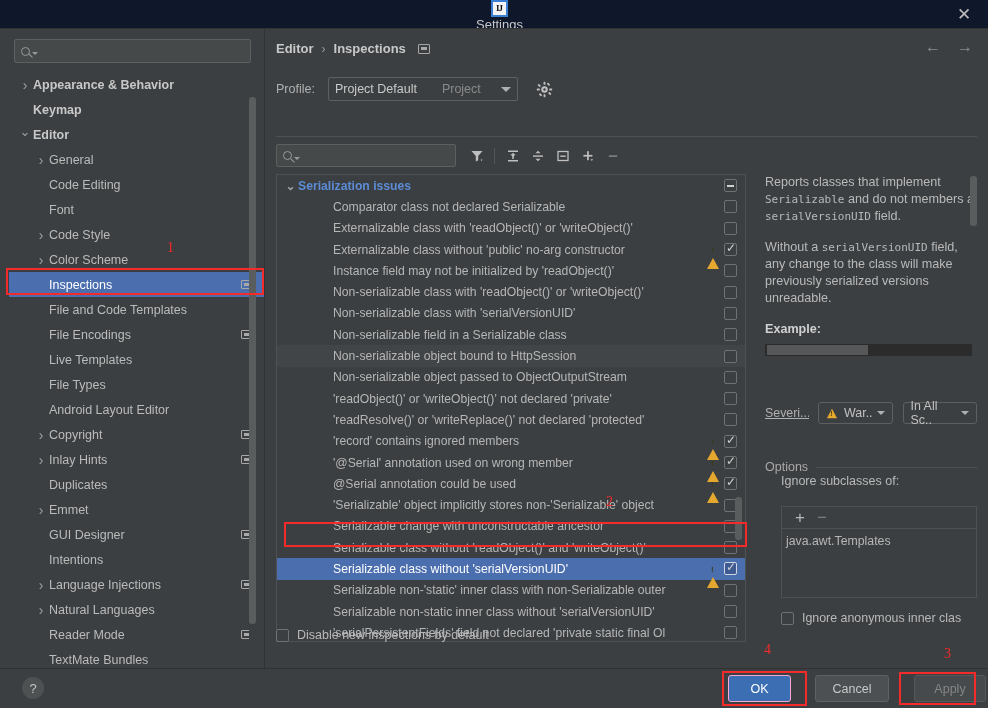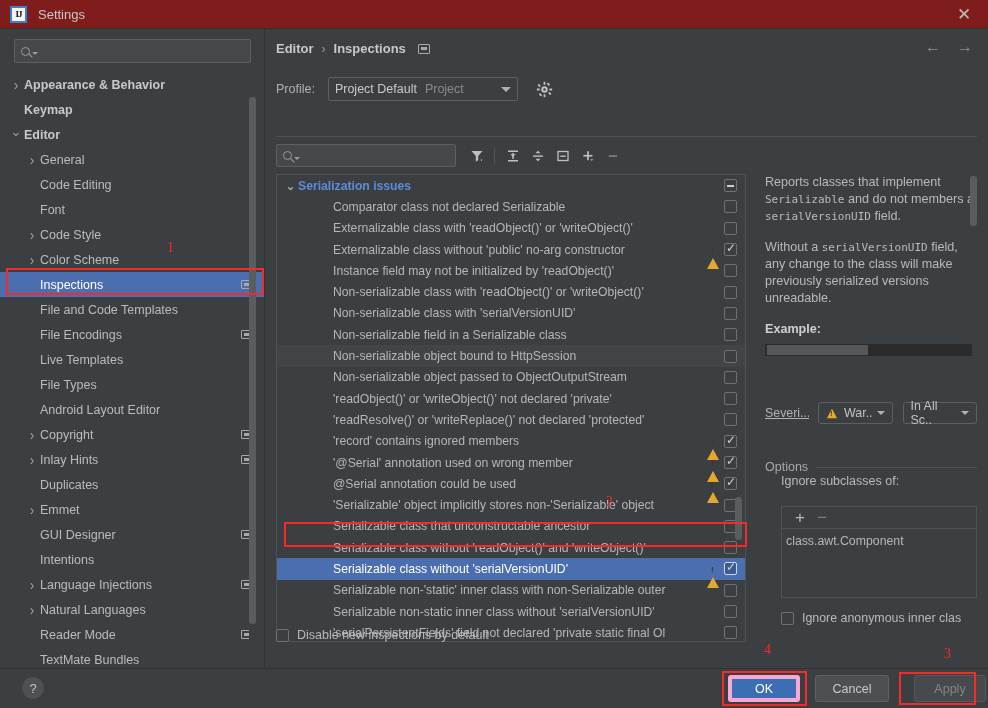--- a/index.html
+++ b/index.html
@@ -13,22 +13,22 @@
   }
   #app {
     position: relative;
     width: 988px; height: 708px;
     background: #3c3f41;
   }
 
   
   .titlebar {
     position: absolute; left: 0; top: 0; width: 988px; height: 28px;
-    background: #7f1d1d;
-    display: flex; align-items: center;
+    background: #0f172a;
+    display: flex; align-items: center; flex-direction: column;
   }
   .ij-logo {
     width: 17px; height: 17px; margin-left: 10px;
     border: 2px solid #3b7fd4; background: #f4f4f4;
     position: relative; flex: none;
     display: flex; align-items: center; justify-content: center;
   }
   .ij-logo span {
     font-size: 9px; font-weight: bold; color: #111; line-height: 1;
     font-family: "Liberation Serif", serif; letter-spacing: -1px;
@@ -71,21 +71,21 @@
     width: 0; height: 0; margin-left: 2px; margin-top: 5px;
     border-left: 3px solid transparent; border-right: 3px solid transparent;
     border-top: 3px solid #9a9a9a; flex: none;
   }
   .search-input {
     flex: 1; background: transparent; border: none; outline: none;
     color: #bbb; font-size: 12px; font-family: "Liberation Sans", sans-serif;
     padding-left: 4px;
   }
 
-  .tree { margin-top: 9px; position: relative; }
+  .tree { margin-top: 9px; position: relative; margin-left: 9px; }
   .tree-item {
     height: 25px; display: flex; align-items: center;
     padding-right: 12px; cursor: pointer; position: relative;
     font-size: 12.5px; color: #bbbbbb; white-space: nowrap;
   }
   .tree-item .arrow {
     width: 16px; flex: none; text-align: center; font-size: 10px; color: #a0a0a0;
   }
   .tree-item .arrow.collapsed::before { content: "\203A"; font-size: 14px; }
   .tree-item .arrow.expanded::before  { content: "\2304"; font-size: 13px; position: relative; top: -3px; }
@@ -146,21 +146,21 @@
     position: absolute; left: 11px; top: 48px;
     display: flex; align-items: center;
   }
   .profile-label { font-size: 12.5px; color: #b0b0b0; margin-right: 13px; }
   .profile-combo {
     width: 190px; height: 24px; border: 1px solid #5e6060; border-radius: 2px;
     background: #3c3f41; display: flex; align-items: center;
     padding: 0 6px; cursor: pointer;
   }
   .pc-main { font-size: 12.5px; color: #c9c9c9; }
-  .pc-sub  { font-size: 12.5px; color: #8a8a8a; margin-left: 8px; flex: 1; }
+  .pc-sub  { font-size: 12.5px; color: #8a8a8a; margin-left: 25px; flex: 1; }
   .pc-caret {
     width: 0; height: 0; border-left: 5px solid transparent;
     border-right: 5px solid transparent; border-top: 5px solid #b0b0b0;
   }
   .gear {
     margin-left: 18px; width: 17px; height: 17px; cursor: pointer;
     position: relative;
   }
 
   .hsep {
@@ -341,22 +341,22 @@
     border-radius: 50%; background: #4d5152;
     display: flex; align-items: center; justify-content: center;
     font-size: 13px; color: #c4c4c4; cursor: pointer;
   }
   .btn {
     position: absolute; height: 27px; border-radius: 3px;
     display: flex; align-items: center; justify-content: center;
     font-size: 12.5px; cursor: pointer;
   }
   .btn-ok {
-    left: 728px; top: 675px; width: 72px;
-    background: #3c6eb4; border: 4px solid #f9a8d4; color: #ffffff;
+    left: 728px; top: 675px; width: 63px;
+    background: #3c6eb4; border: 1px solid #f9a8d4; color: #ffffff;
   }
   .btn-cancel {
     left: 815px; top: 675px; width: 74px;
     background: #4c5052; border: 1px solid #5e6264; color: #c8c8c8;
   }
   .btn-apply {
     left: 914px; top: 675px; width: 72px;
     background: #474a4c; border: 1px solid #56595b; color: #858585;
   }
 
@@ -671,21 +671,21 @@
             <span class="rlbl">@Serial annotation could be used</span>
             <span class="warn-ic"><span class="tri"></span></span>
             <span class="cbx checked"></span>
           </div>
           <div class="row">
             <span class="rlbl">'Serializable' object implicitly stores non-'Serializable' object</span>
             <span class="warn-ic"></span>
             <span class="cbx"></span>
           </div>
           <div class="row">
-            <span class="rlbl">Serializable class that unconstructable ancestor</span>
+            <span class="rlbl">Serializable change with unconstructable ancestor</span>
             <span class="warn-ic"></span>
             <span class="cbx"></span>
           </div>
           <div class="row">
             <span class="rlbl">Serializable class without 'readObject()' and 'writeObject()'</span>
             <span class="warn-ic"></span>
             <span class="cbx"></span>
           </div>
           <div class="row selected">
             <span class="rlbl">Serializable class without 'serialVersionUID'</span>
@@ -743,21 +743,21 @@
       </div>
 
       <div class="opt-label">Ignore subclasses of:</div>
 
       <div class="opt-listbox">
         <div class="opt-toolbar">
           <div class="opt-btn">+</div>
           <div class="opt-btn" style="color:#7d7d7d">−</div>
         </div>
         <div id="opt-entries">
-            <div class="opt-item">class.awt.Component</div>
+            <div class="opt-item">java.awt.Templates</div>
           </div>
       </div>
 
       <div class="opt-check">
         <span class="cbx2"></span>
         <span>Ignore anonymous inner clas</span>
       </div>
     </div>
   </div>
 

